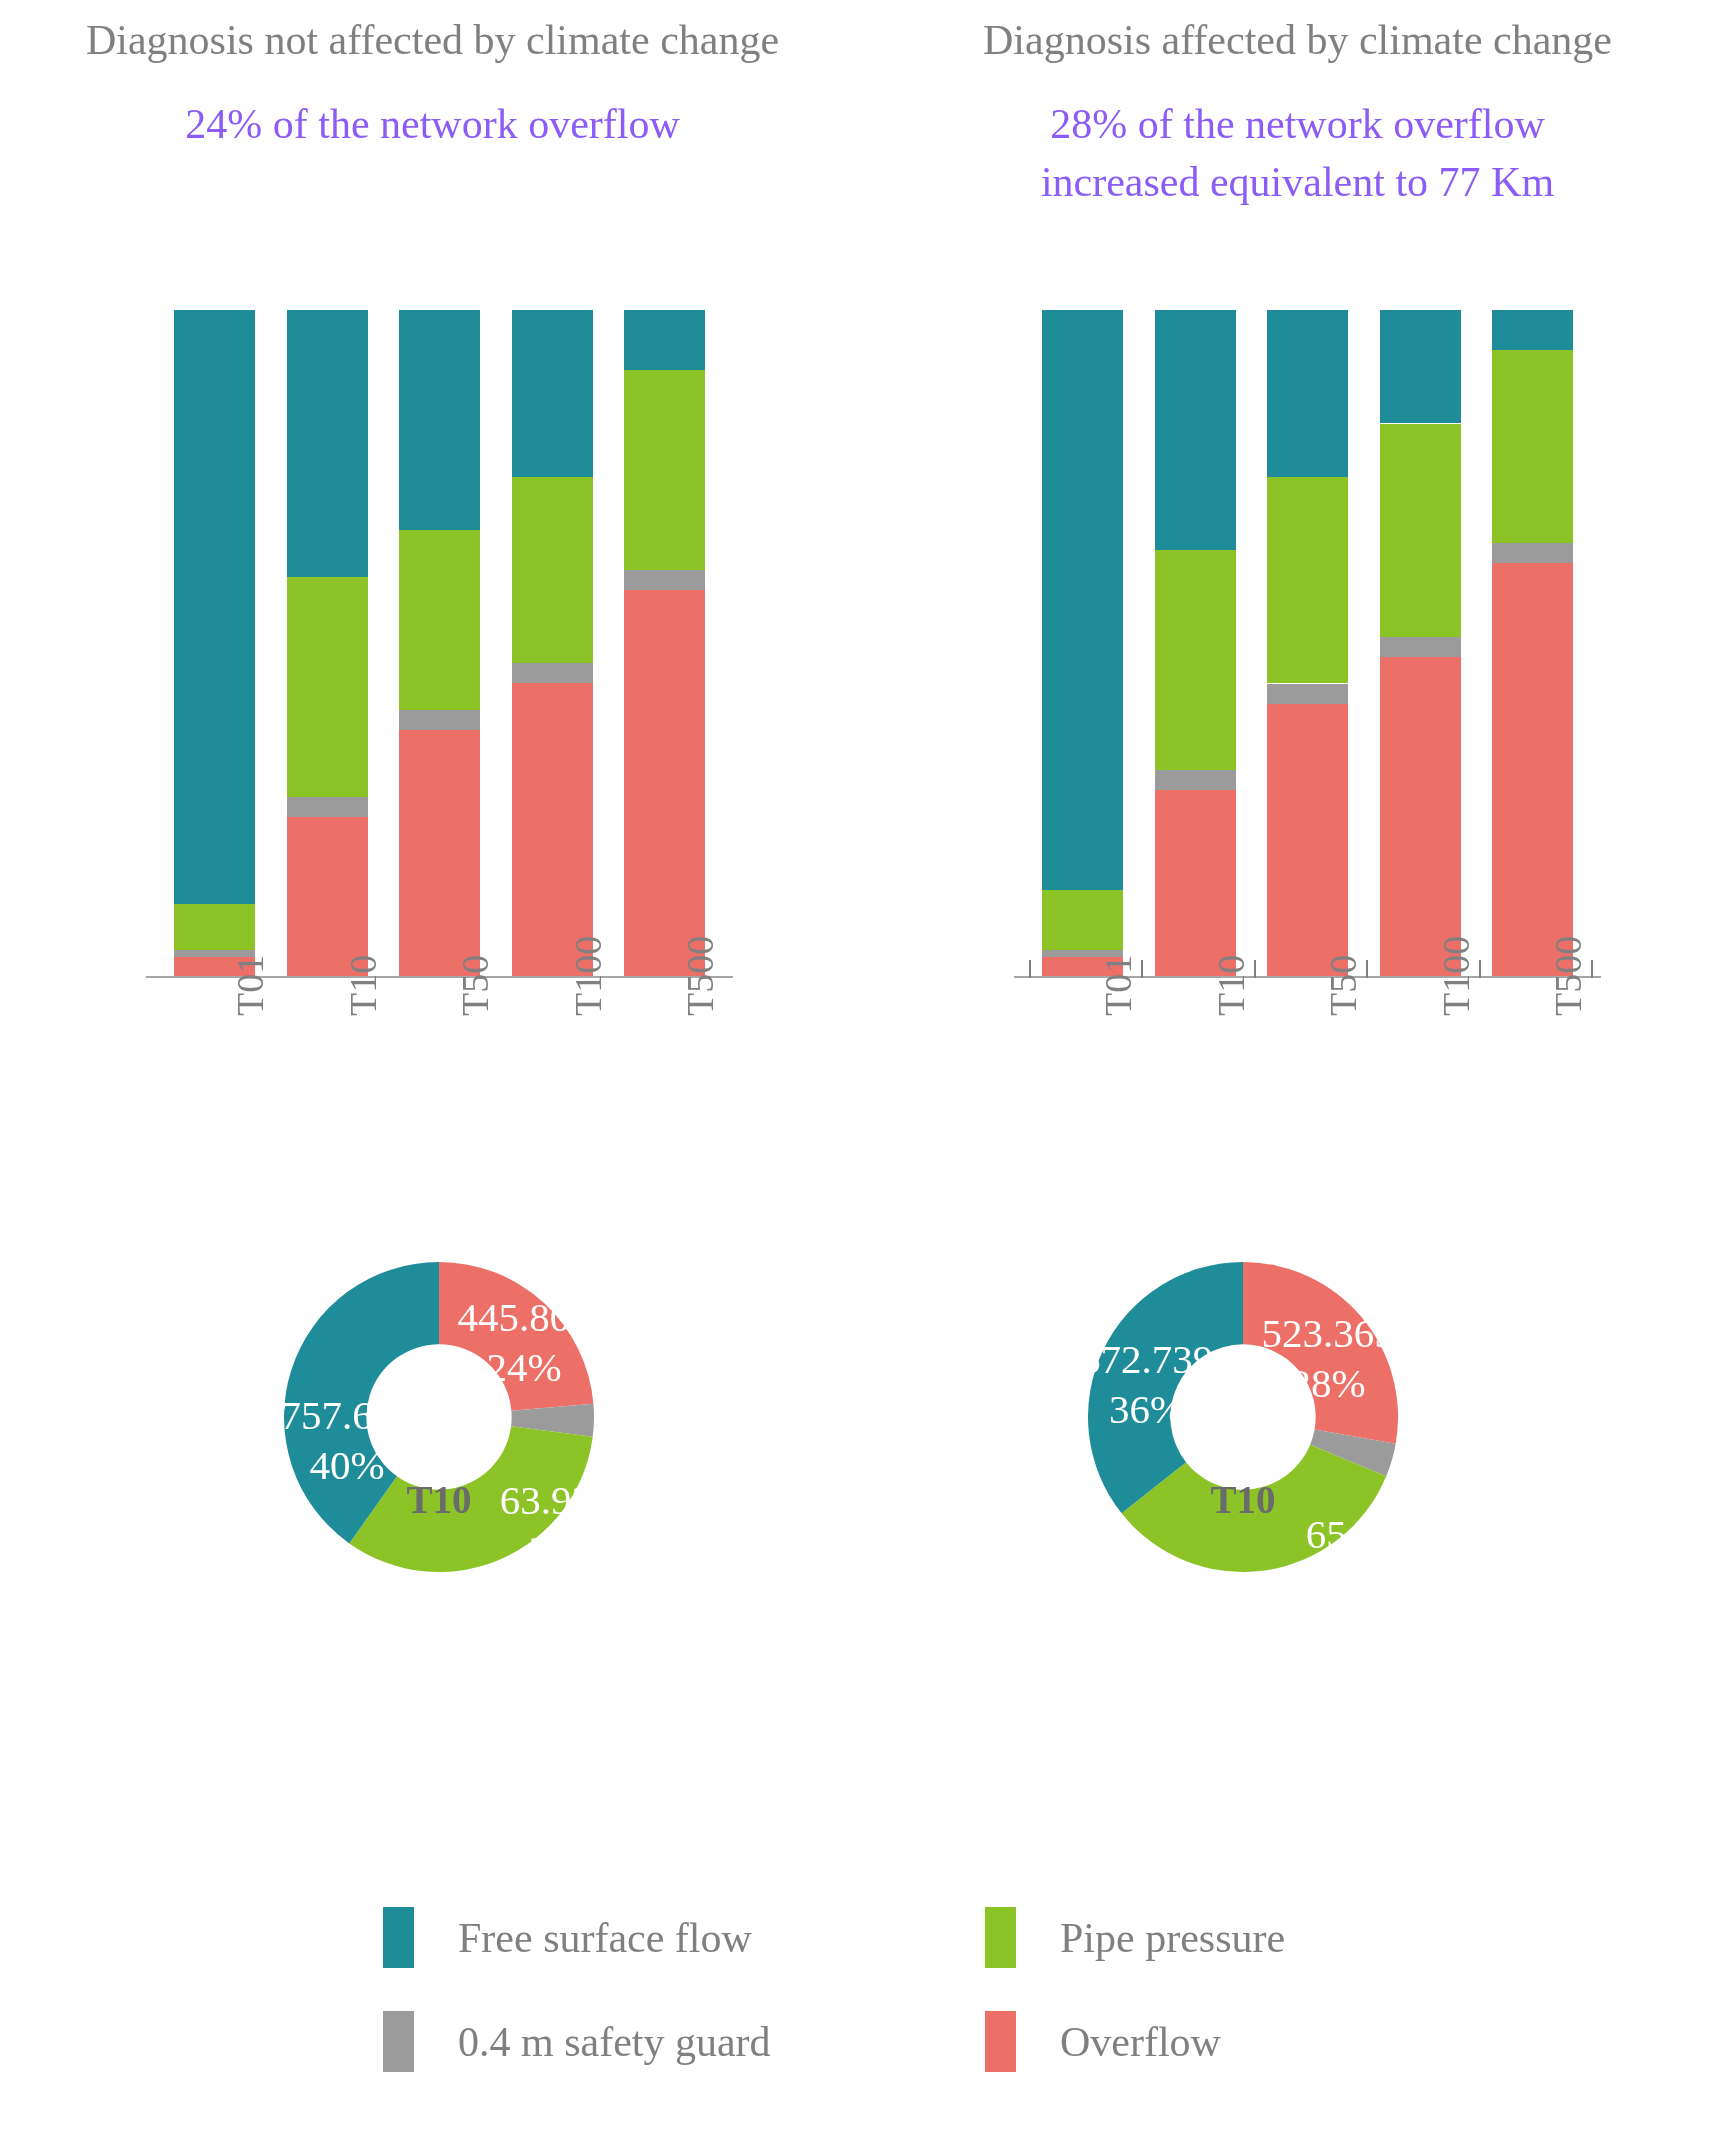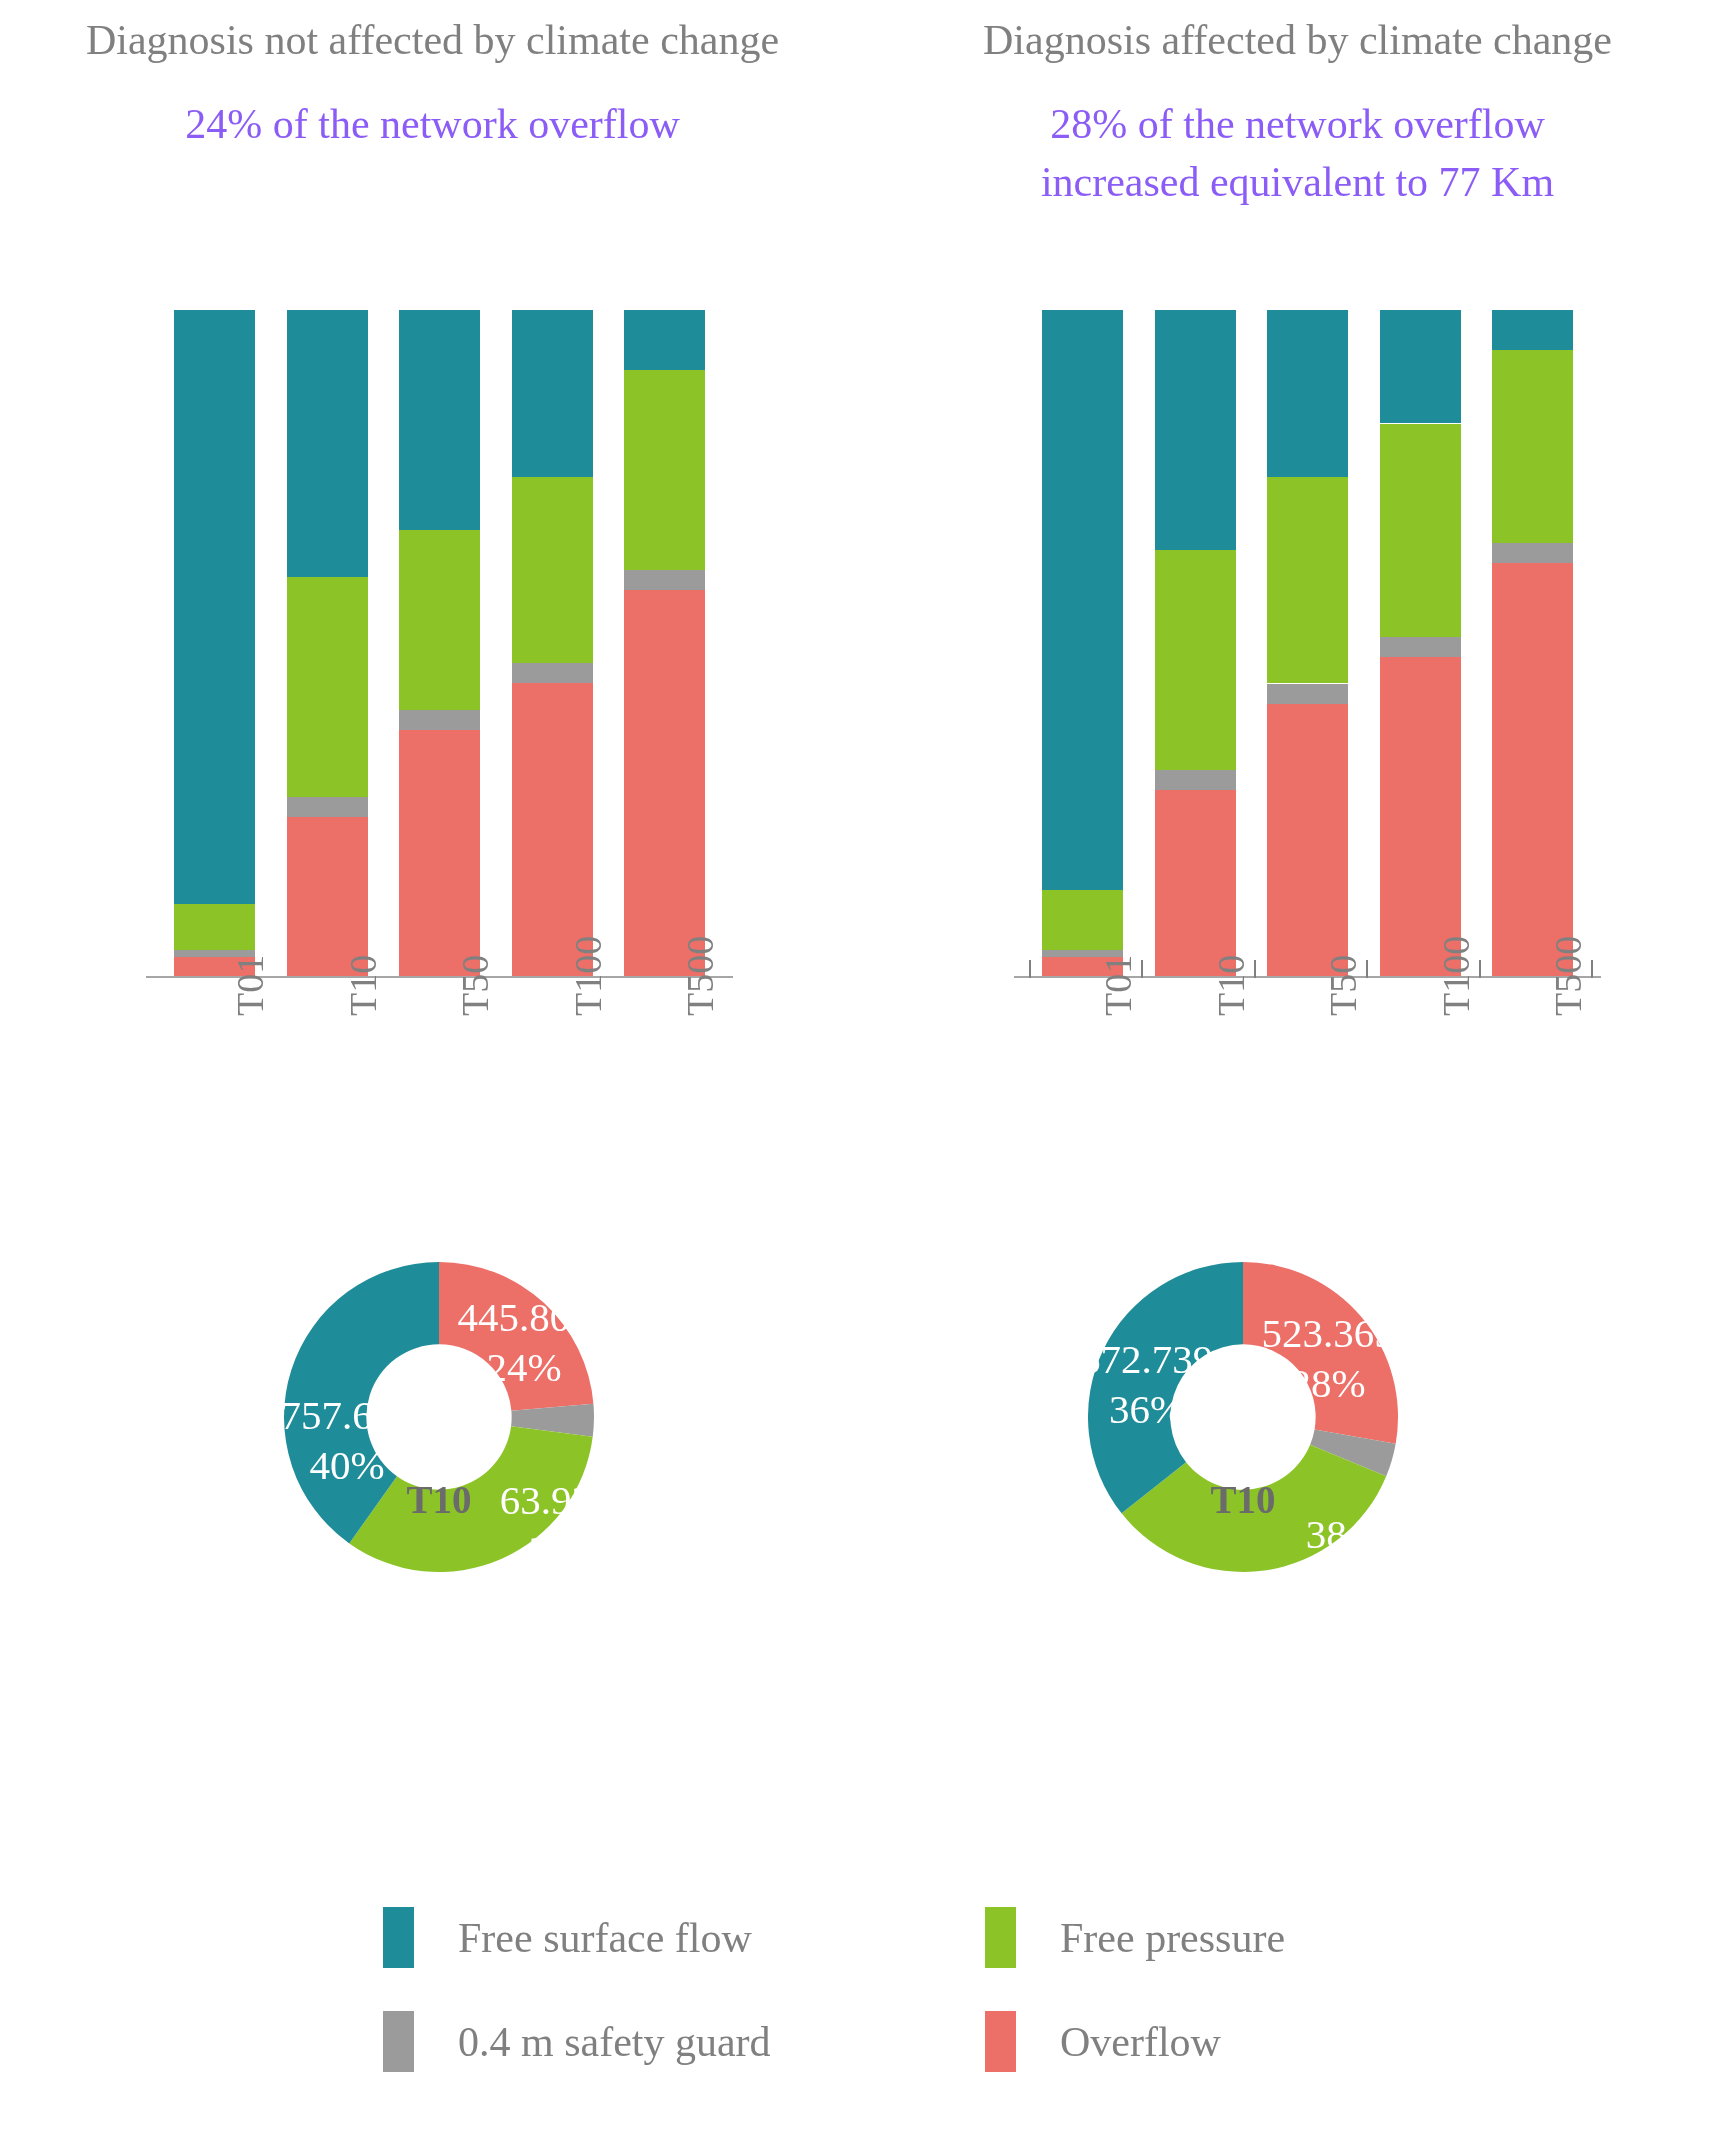--- a/index.html
+++ b/index.html
@@ -229,21 +229,21 @@
           <path d="M 320 230 A 320 320 0 0 1 635.217570364214 605.1169967766913 L 467.75823610822533 575.836092239074 A 150 150 0 0 0 320 400 Z" fill="#EC6F68"></path>
           <path d="M 635.217570364214 605.1169967766913 A 320 320 0 0 1 615.6280341962333 672.4910829296186 L 458.57564102948436 607.4176951232588 A 150 150 0 0 0 467.75823610822533 575.836092239074 Z" fill="#9B9B9B"></path>
           <path d="M 615.6280341962333 672.4910829296186 A 320 320 0 0 1 69.34242308804153 748.9240536904113 L 202.50426082251946 643.2456501673803 A 150 150 0 0 0 458.57564102948436 607.4176951232588 Z" fill="#8CC428"></path>
           <path d="M 69.34242308804153 748.9240536904113 A 320 320 0 0 1 319.99999999999994 230 L 320 400 A 150 150 0 0 0 202.50426082251946 643.2456501673803 Z" fill="#1F8D99"></path>
         </svg>
         <div class="slice-label" style="left: 160px; top: 158px; width: 160px; text-align: center;">
           <div>523.365</div>
           <div>28%</div>
         </div>
         <div class="slice-label" style="left: 194px; top: 359px; width: 160px; text-align: center;">
-          <div>38.851</div>
+          <div>65.936</div>
           <div>3%</div>
         </div>
         <div class="slice-label" style="left: 63px; top: 466px; width: 175px; text-align: center;">
           <div>623.618</div>
           <div>33%</div>
         </div>
         <div class="slice-label" style="left: -29px; top: 184px; width: 175px; text-align: center;">
           <div>672.739</div>
           <div>36%</div>
         </div>
@@ -251,21 +251,21 @@
     <div class="donut-hole-label" style="left:0; top:327px;">T10</div>
   </div>
 
   <div class="legend" style="left:0px; top:1907px; width:1694px; height:204px;">
     <div class="legend-item" style="left:383px; top:0px;">
       <span class="legend-swatch" style="background:#1F8D99;"></span>
       <span class="legend-text">Free surface flow</span>
     </div>
     <div class="legend-item" style="left:985px; top:0px;">
       <span class="legend-swatch" style="background:#8CC428;"></span>
-      <span class="legend-text">Free pressure</span>
+      <span class="legend-text">Pipe pressure</span>
     </div>
     <div class="legend-item" style="left:383px; top:104px;">
       <span class="legend-swatch" style="background:#9B9B9B;"></span>
       <span class="legend-text">0.4 m safety guard</span>
     </div>
     <div class="legend-item" style="left:985px; top:104px;">
       <span class="legend-swatch" style="background:#EC6F68;"></span>
       <span class="legend-text">Overflow</span>
     </div>
   </div>

